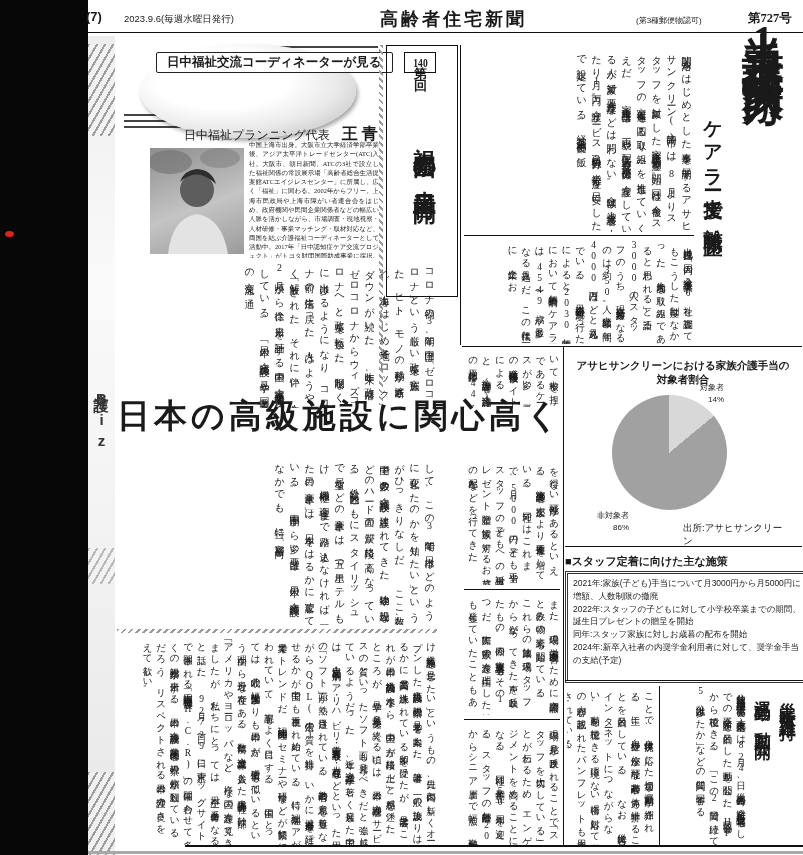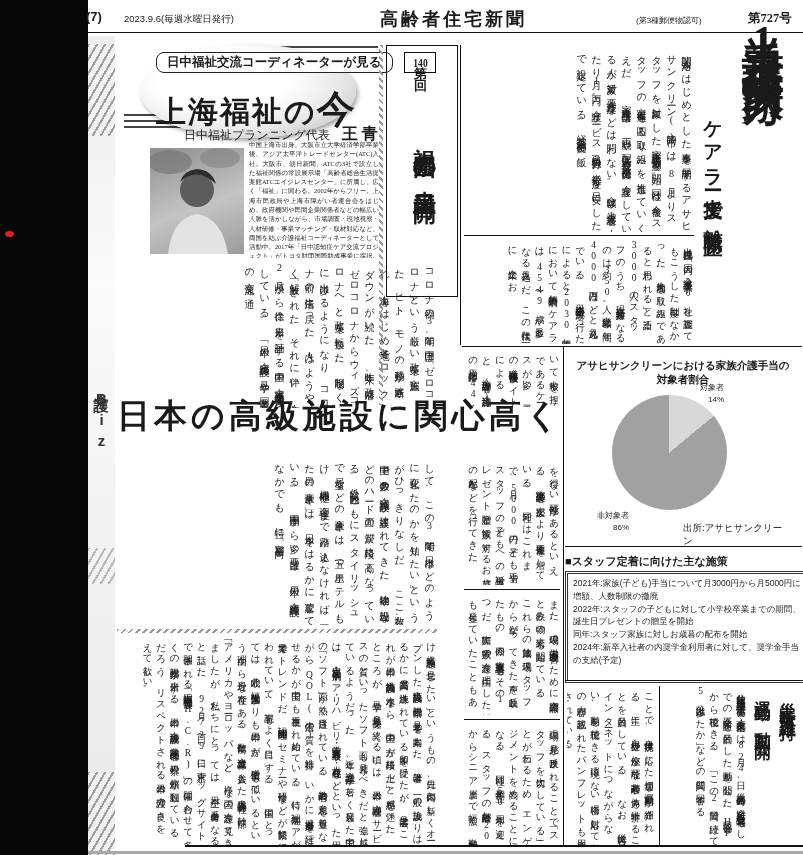--- a/index.html
+++ b/index.html
@@ -14,21 +14,21 @@
   .rule-h{border-top:1px solid #111;height:0;}
   .rule-v{border-left:1px solid #111;width:0;}
   .wavy-v{width:4px;background:repeating-linear-gradient(45deg,#9a9a9a 0 2px,transparent 2px 5px);}
   .wavy-h{height:4px;background:repeating-linear-gradient(135deg,#9a9a9a 0 2px,transparent 2px 5px);}
   .stripes{background:repeating-linear-gradient(120deg,#8a8a8a 0 2px,#f2f2f2 2px 7px);}
   
   .masthead{font-weight:bold;font-size:18px;letter-spacing:3px;}
   
   .logo-ellipse{border-radius:50%;background:radial-gradient(ellipse at 38% 38%,#ffffff 35%,#e9e9e9 62%,#b9b9b9 95%);
                 box-shadow:2px 3px 4px rgba(0,0,0,.35);}
-  .kicker-pill{border:1.5px solid #222;border-radius:8px;background:#fff;
+  .kicker-pill{border:1.5px solid #222;border-radius:2px;background:#fff;
                font-size:12.5px;font-weight:bold;padding:1px 10px;white-space:nowrap;text-align:center;}
   .speed{background:repeating-linear-gradient(#444 0 2px,transparent 2px 6px);}
   .big-headline{writing-mode:vertical-rl;text-orientation:upright;font-weight:bold;
                 font-size:42px;letter-spacing:-9px;line-height:70px;}
   .sub-head-v{writing-mode:vertical-rl;text-orientation:upright;font-weight:bold;
               font-size:19px;letter-spacing:3px;line-height:32px;}
   .series-box{border:1.5px solid #111;}
   .series-no{border:1px solid #111;writing-mode:vertical-rl;text-orientation:upright;
              font-weight:bold;font-size:13px;line-height:30px;padding:3px 0;}
   .tcy{text-combine-upright:all;}
@@ -60,23 +60,20 @@
   <div class="abs masthead" style="left:380px;top:7px;">高齢者住宅新聞</div>
   <div class="abs gothic" style="left:636px;top:15px;font-size:8px;">(第3種郵便物認可)</div>
   <div class="abs" style="left:748px;top:10px;font-size:12.5px;font-weight:bold;">第727号</div>
   <div class="abs rule-h" style="left:88px;top:32px;width:715px;border-top-width:1.5px;"></div>
 
   <div class="abs" style="left:122px;top:42px;width:258px;height:100px;">
     <div class="abs speed" style="left:138px;top:4px;width:118px;height:18px;"></div>
     <div class="abs speed" style="left:2px;top:72px;width:80px;height:16px;"></div>
     <div class="abs logo-ellipse" style="left:18px;top:2px;width:216px;height:94px;"></div>
     <div class="abs kicker-pill gothic" style="left:34px;top:10px;">日中福祉交流コーディネーターが見る</div>
-    <div class="abs" style="left:34px;top:42px;white-space:nowrap;">
-      <span style="font-size:30px;font-weight:bold;letter-spacing:2px;">上海福祉の</span><span class="gothic" style="font-size:38px;font-weight:bold;">今</span>
-    </div>
     <div class="abs" style="left:62px;top:82px;white-space:nowrap;">
       <span style="font-size:12px;">日中福祉プランニング代表</span>
       <span style="font-size:16px;font-weight:bold;margin-left:8px;">王 青</span>
     </div>
   </div>
 
   <div class="abs" style="left:150px;top:148px;width:94px;height:106px;background:linear-gradient(160deg,#8f8f8f,#c4c4c4 55%,#9b9b9b);overflow:hidden;">
     <svg width="94" height="106" viewBox="0 0 94 106">
       <ellipse cx="20" cy="14" rx="22" ry="12" fill="#6f6f6f" opacity="0.6"></ellipse>
       <ellipse cx="70" cy="10" rx="20" ry="10" fill="#7a7a7a" opacity="0.5"></ellipse>

